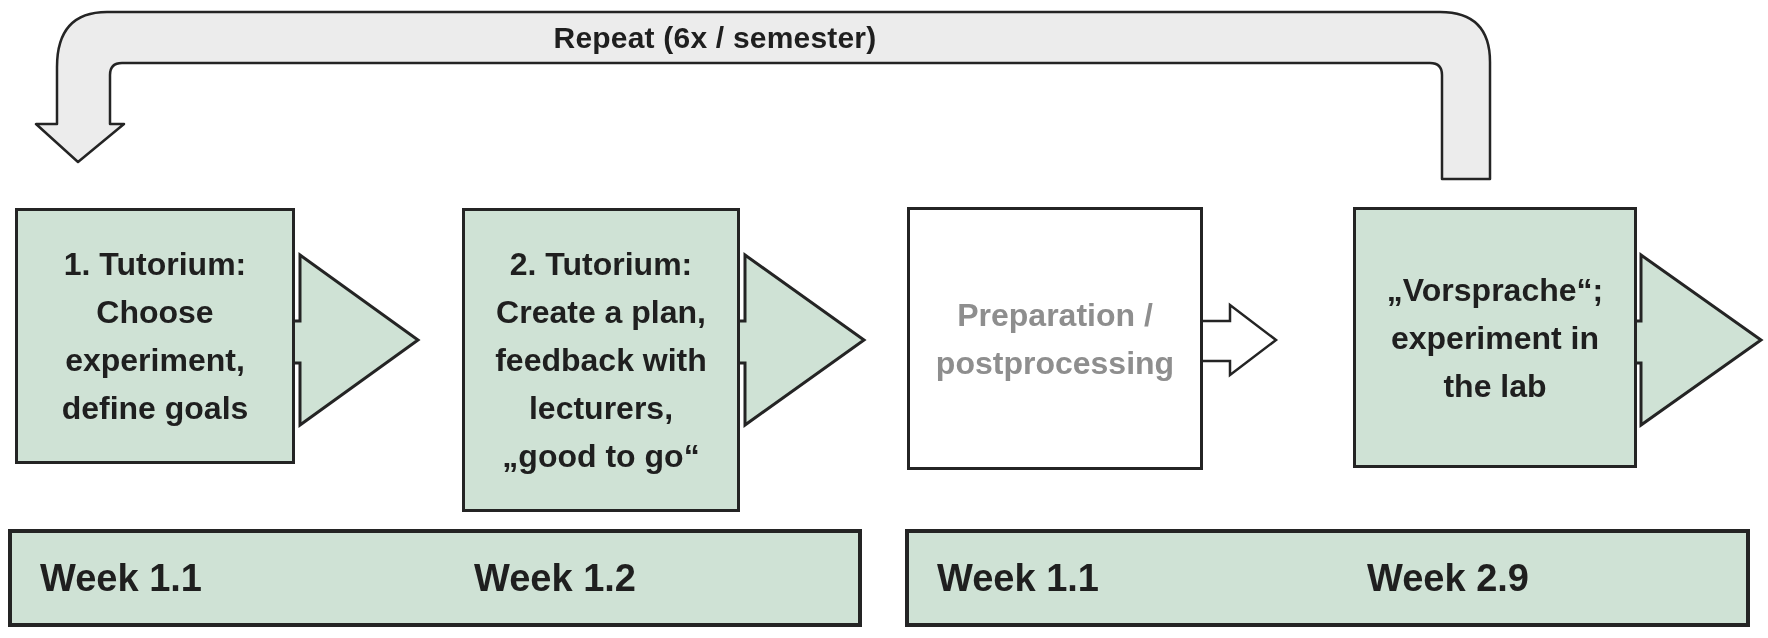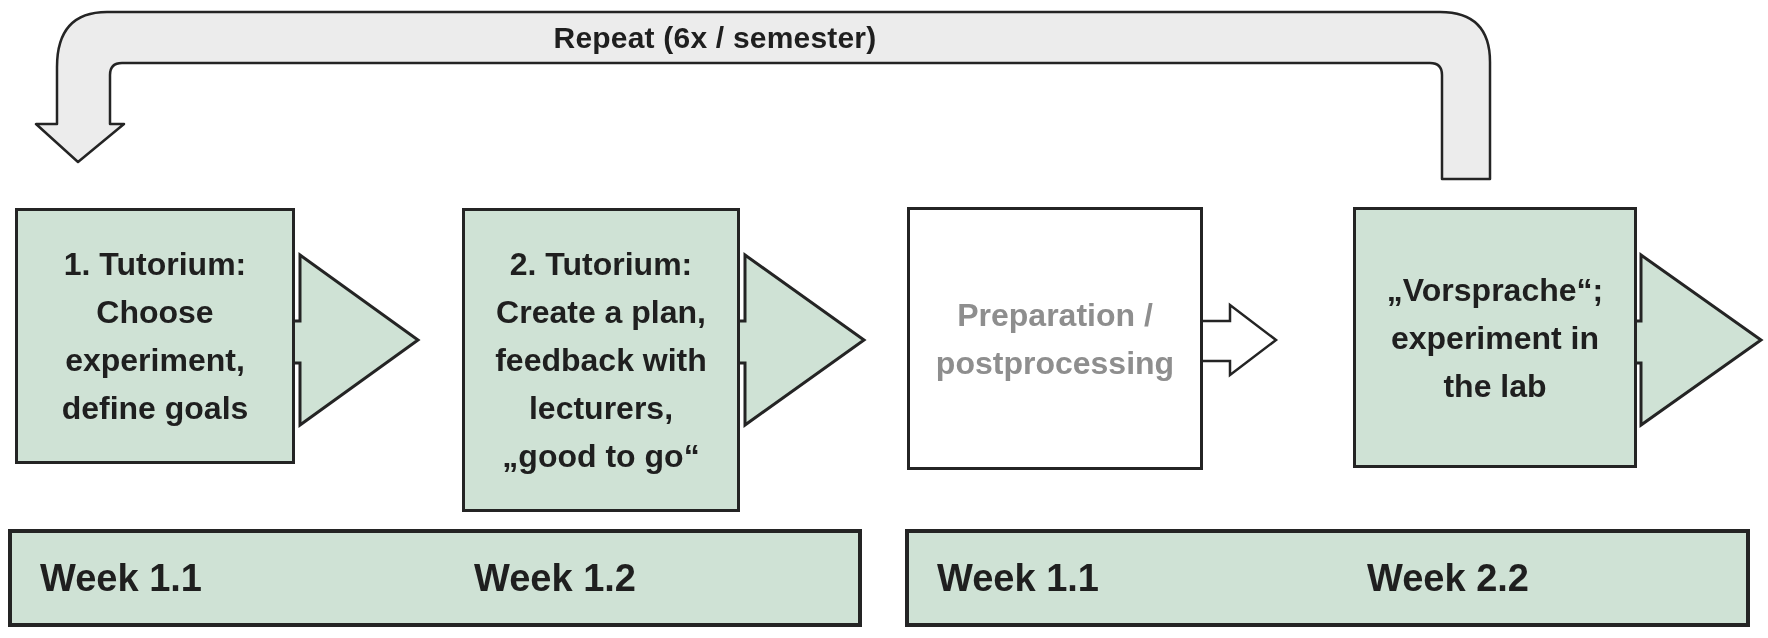--- a/index.html
+++ b/index.html
@@ -89,16 +89,16 @@
 experiment in
 the lab</div>
 
   <div class="week-bar w1">
     <span class="week-label first">Week 1.1</span>
     <span class="week-label second">Week 1.2</span>
   </div>
 
   <div class="week-bar w2">
     <span class="week-label first">Week 1.1</span>
-    <span class="week-label second">Week 2.2</span>
+    <span class="week-label second">Week 2.9</span>
   </div>
 
 </div>
 
 </body></html>

